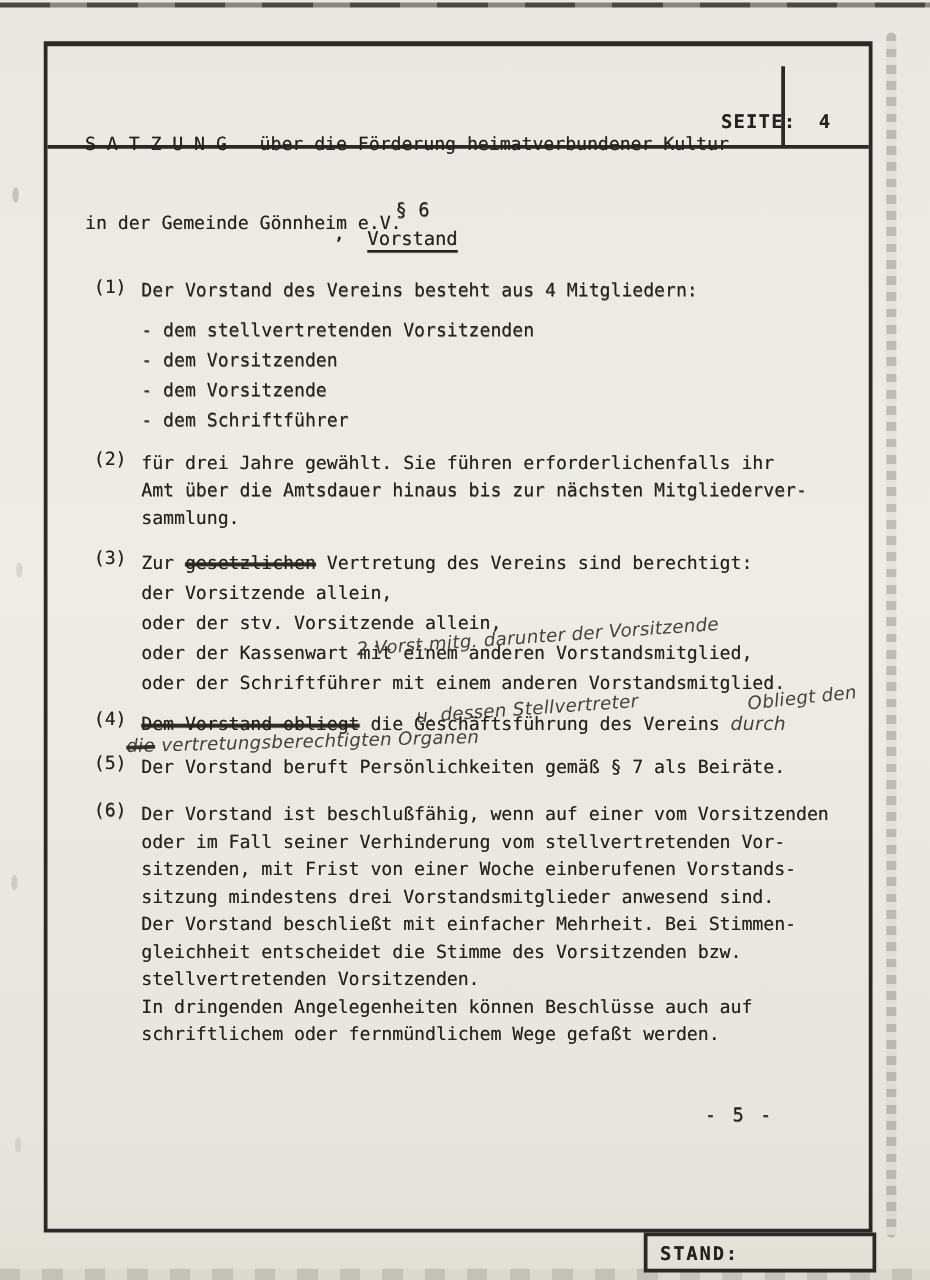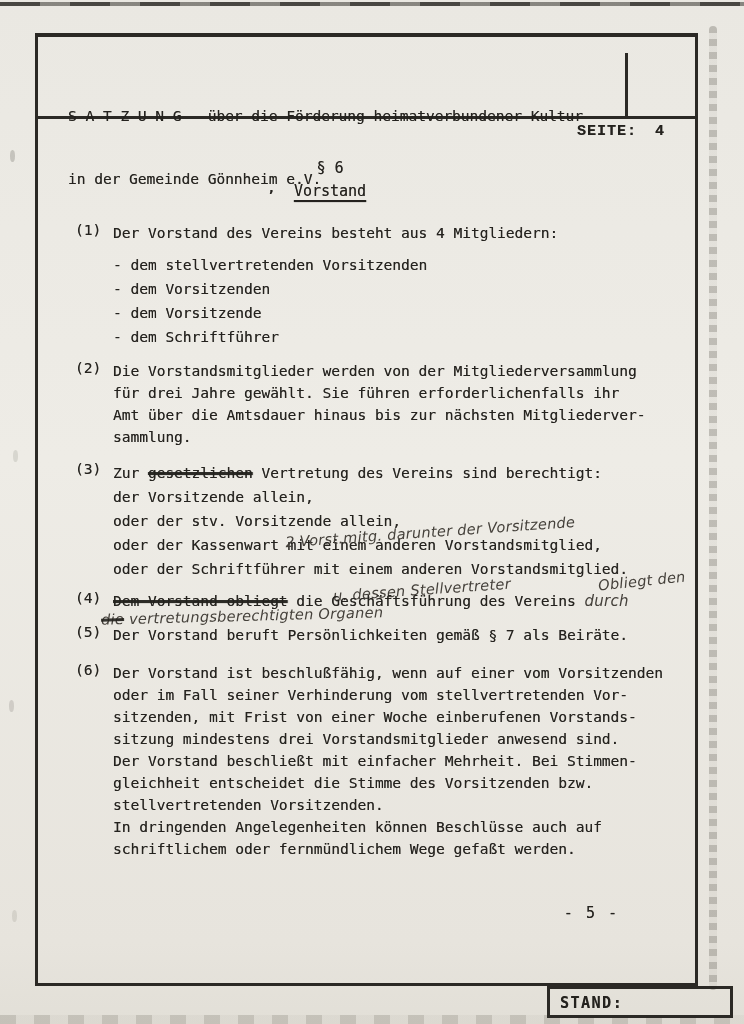--- a/index.html
+++ b/index.html
@@ -45,22 +45,22 @@
   
   .frame {
     position: absolute; left: 35px; top: 33px; width: 663px; height: 953px;
     border: 3px solid var(--frame); border-top-width: 4px;
   }
   .header-box { position: relative; height: 66px; border-bottom: 3px solid var(--frame); margin-top: 16px; }
   .header-text { position: absolute; left: 30px; top: 11px; font-size: 14.5px; line-height: 21px; white-space: pre; }
   .header-cell { position: absolute; right: 0; top: 0; width: 70px; height: 100%; border-left: 3px solid var(--frame); }
 
   .seite {
-    position: absolute; top: 86px; right: 30px;
-    font-size: 15px; font-weight: bold; letter-spacing: 1px; white-space: pre; font-family: Liberation Mono, monospace;
+    position: absolute; top: 51px; right: 30px;
+    font-size: 15px; font-weight: bold; letter-spacing: 1px; white-space: pre;
   }
   .seite-num { margin-left: 18px; }
 
   .content { position: absolute; left: 37px; right: 30px; top: 120px; font-size: 14.5px; }
   .line { white-space: pre; display: block; }
 
   .sec { position: relative; text-align: center; transform: translateX(-40px); line-height: 22px; font-size: 15px; }
   .sec-title { display: inline-block; margin-top: 1px; text-decoration: underline; text-underline-offset: 4px; text-decoration-thickness: 1.5px; }
   .sec-mark { position: absolute; left: 232px; top: 28px; font-size: 13px; font-weight: bold; }
 
@@ -94,21 +94,20 @@
   .p3-hw { position: absolute; left: 212px; top: 24px; transform: rotate(-4deg); line-height: 19px; white-space: pre; }
   .p3-hw .l2 { margin-left: 44px; }
   .p4-hw-above { position: absolute; left: 523px; top: -17px; transform: rotate(-6deg); white-space: pre; }
   .p4-hw-below { position: absolute; left: 26px; top: 18px; transform: rotate(-1.5deg); white-space: pre; }
   .hw-inline { font-size: 15px; }
 
   
   .stand-box {
     position: absolute; left: 515px; top: 986px; width: 186px; height: 32px;
     border: 3px solid var(--frame);
-    margin-left: 32px;
   }
   .stand-label { position: absolute; left: 10px; top: 5px; font-size: 15px; font-weight: bold; letter-spacing: 1.5px; }
 </style>
 </head>
 <body>
 
 <div class="page">
   <div class="scan-top"></div>
   <div class="edge-band"></div>
   <div class="scan-bottom"></div>
@@ -140,21 +139,20 @@
         <div class="items">
           <span class="item">- dem stellvertretenden Vorsitzenden</span>
           <span class="item">- dem Vorsitzenden</span>
           <span class="item">- dem Vorsitzende</span>
           <span class="item">- dem Schriftführer</span>
         </div>
       </div>
 
       <div class="para lh22 p2">
         <span class="pnum">(2)</span>
-        <span class="line">Die Vorstandsmitglieder werden von der Mitgliederversammlung</span>
         <span class="line">für drei Jahre gewählt. Sie führen erforderlichenfalls ihr</span>
         <span class="line">Amt über die Amtsdauer hinaus bis zur nächsten Mitgliederver-</span>
         <span class="line">sammlung.</span>
       </div>
 
       <div class="para lh24 p3">
         <span class="pnum">(3)</span>
         <span class="line"><span>Zur </span><span class="strike">gesetzlichen</span><span> Vertretung des Vereins sind berechtigt:</span></span>
         <span class="line">der Vorsitzende allein,</span>
         <span class="line">oder der stv. Vorsitzende allein,</span>

